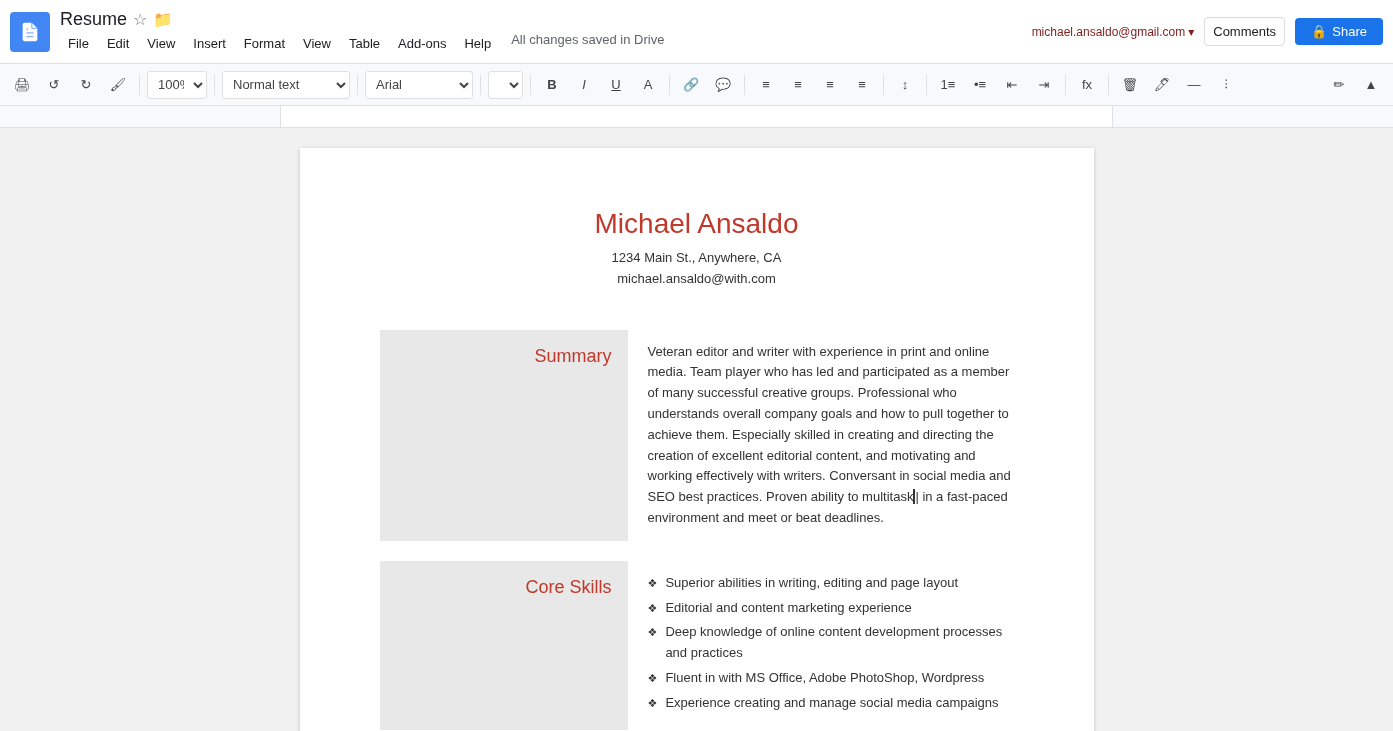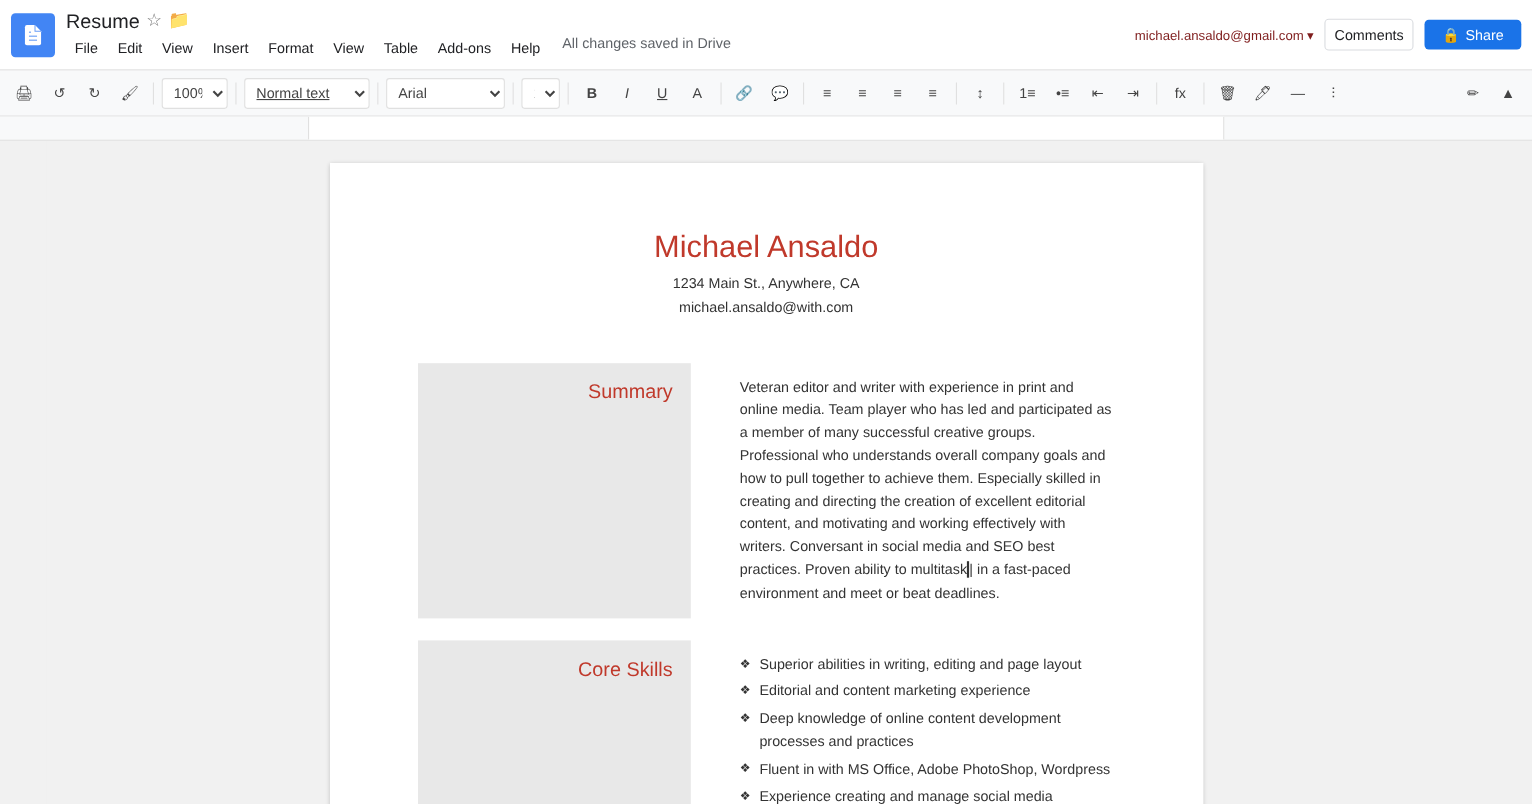--- a/index.html
+++ b/index.html
@@ -132,21 +132,21 @@
       height: 28px;
       border: 1px solid #e0e0e0;
       border-radius: 3px;
       font-size: 13px;
       color: #444;
       background: #fff;
       padding: 0 6px;
       cursor: pointer;
     }
     #zoom-select { width: 60px; }
-    #style-select { width: 114px; text-decoration: underline; }
+    #style-select { width: 128px; }
     #font-select { width: 108px; }
     #size-select { width: 35px; }
 
     
     #ruler {
       height: 22px;
       background: #f8f9fa;
       border-bottom: 1px solid #e0e0e0;
       position: relative;
       overflow: hidden;
@@ -232,21 +232,20 @@
       font-size: 18px;
       font-weight: 400;
       font-family: Arial, sans-serif;
     }
     .section-right {
       flex: 1;
       padding: 12px 0 12px 20px;
       font-size: 13px;
       color: #333;
       line-height: 1.6;
-      margin-left: 25px;
     }
     .skills-list {
       list-style: none;
       padding: 0;
     }
     .skills-list li {
       display: flex;
       align-items: flex-start;
       margin-bottom: 4px;
       font-size: 13px;

